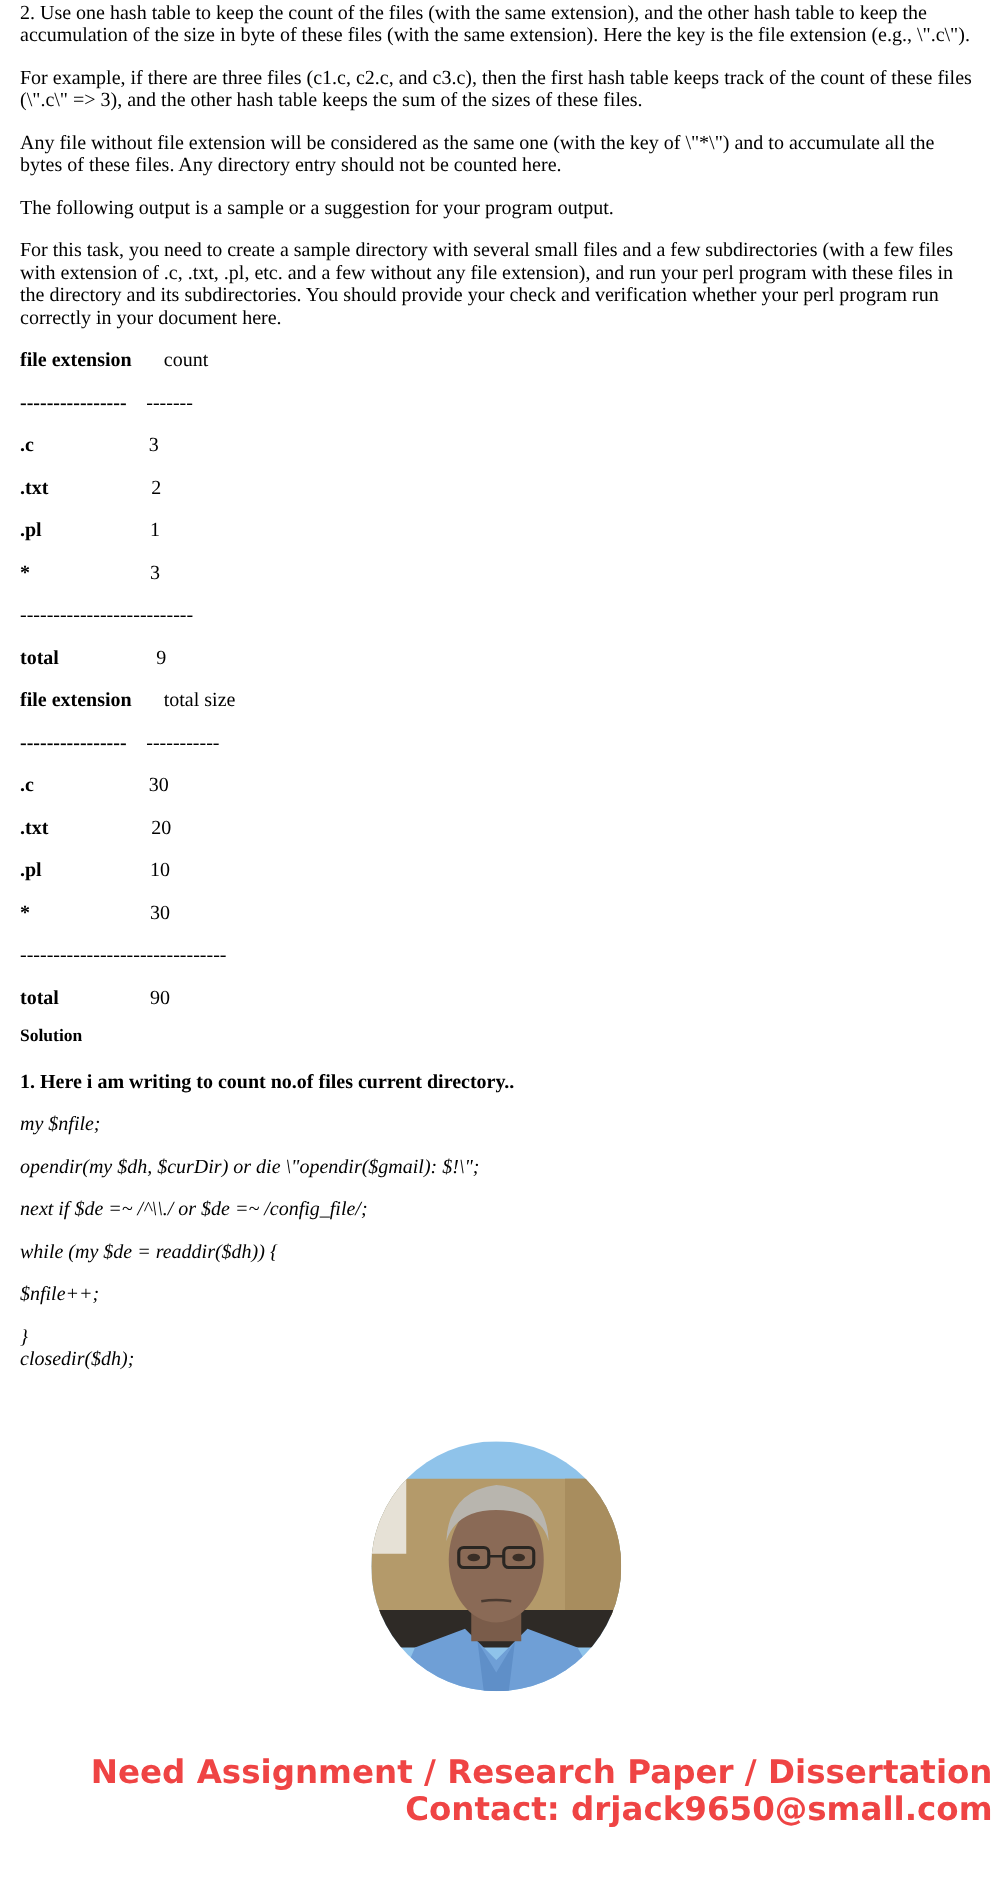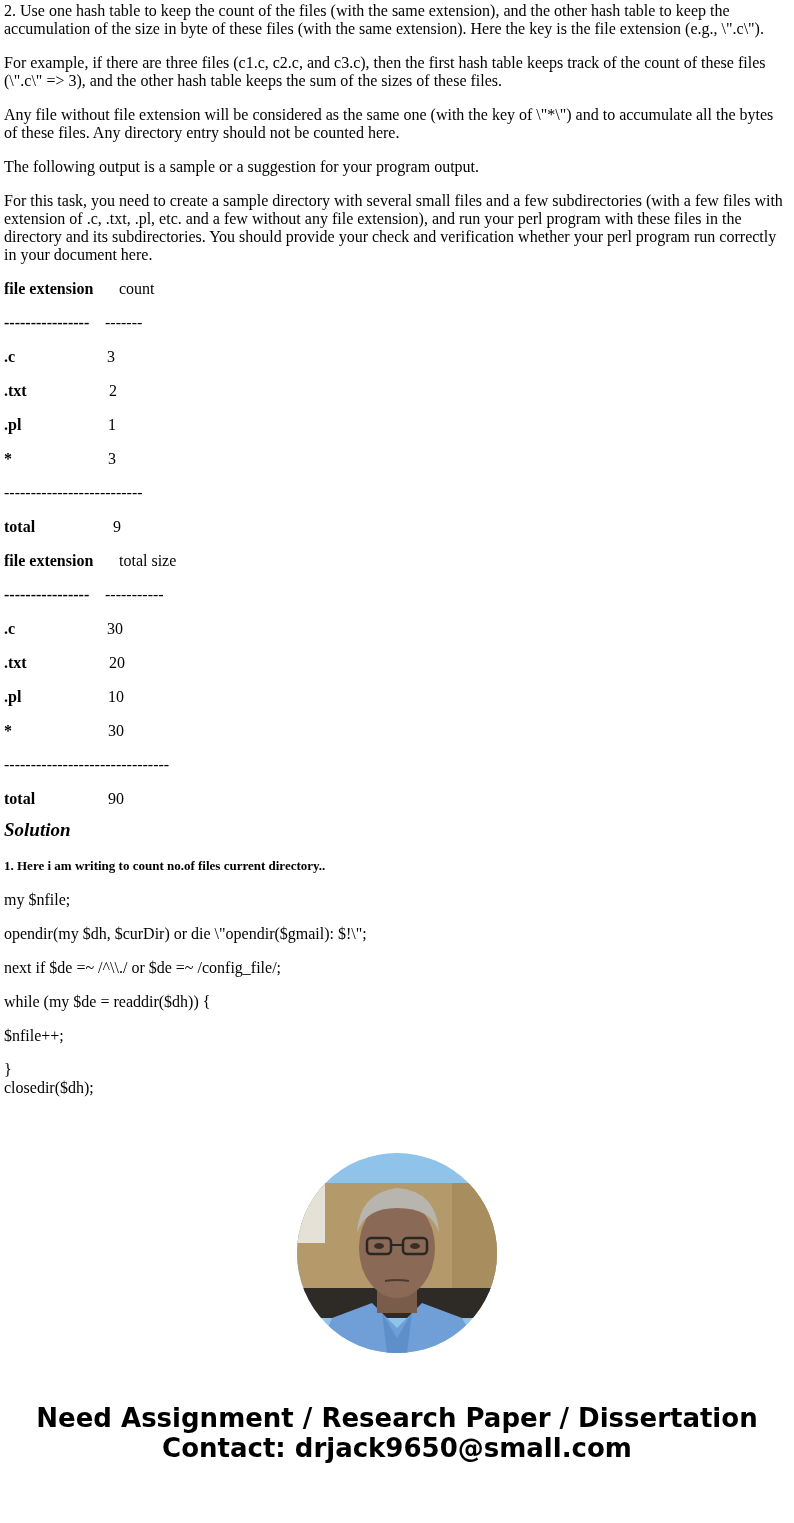--- a/index.html
+++ b/index.html
@@ -6,60 +6,59 @@
     body {
       width: 794px;
       height: 1523px;
       position: relative;
       overflow: hidden;
       color: #000;
       font-family: "Liberation Serif", "DejaVu Serif", serif;
       font-size: 16px;
       line-height: 18px;
     }
-    .doc { padding: 0 4px; }
+    .doc { padding: 0 16px; }
     p { margin: 0 0 16px 0; white-space: pre-wrap; }
     .para-top { margin-top: 2px; }
     .table-line { margin: 0 0 16px 0; white-space: pre; }
     .col1 { display: inline-block; font-weight: bold; }
     h3.solution {
-      font-size: 19px;
+      font-size: 14px;
       font-weight: bold;
       margin: 11px 0 16px 0;
       line-height: 22px;
-      font-style: italic;
     }
     h4.step {
-      font-size: 13px;
+      font-size: 16px;
       font-weight: bold;
       margin: 0 0 16px 0;
     }
-    .code-block p { margin: 0 0 16px 0; }
+    .code-block p { margin: 0 0 16px 0; font-style: italic; }
     .code-block p.tight { margin: 0; }
     .avatar-wrap {
       position: absolute;
       left: 297px;
       top: 1153px;
       width: 200px;
       height: 200px;
       border-radius: 50%;
       overflow: hidden;
     }
     .avatar-wrap svg { display: block; }
     .promo {
       position: absolute;
       left: 0;
       top: 1403px;
       width: 794px;
-      text-align: center;
+      text-align: right;
       font-family: "DejaVu Sans", sans-serif;
       font-weight: bold;
       font-size: 26px;
       line-height: 30px;
-      color: #000000;
+      color: #ef4444;
     }
   </style>
 </head>
 <body>
 
 <div class="doc">
 
   <p class="para-top">2. Use one hash table to keep the count of the files (with the same extension), and the other hash table to keep the accumulation of the size in byte of these files (with the same extension). Here the key is the file extension (e.g., \".c\").</p>
   <p>For example, if there are three files (c1.c, c2.c, and c3.c), then the first hash table keeps track of the count of these files (\".c\" =&gt; 3), and the other hash table keeps the sum of the sizes of these files.</p>
   <p>Any file without file extension will be considered as the same one (with the key of \"*\") and to accumulate all the bytes of these files. Any directory entry should not be counted here.</p>

